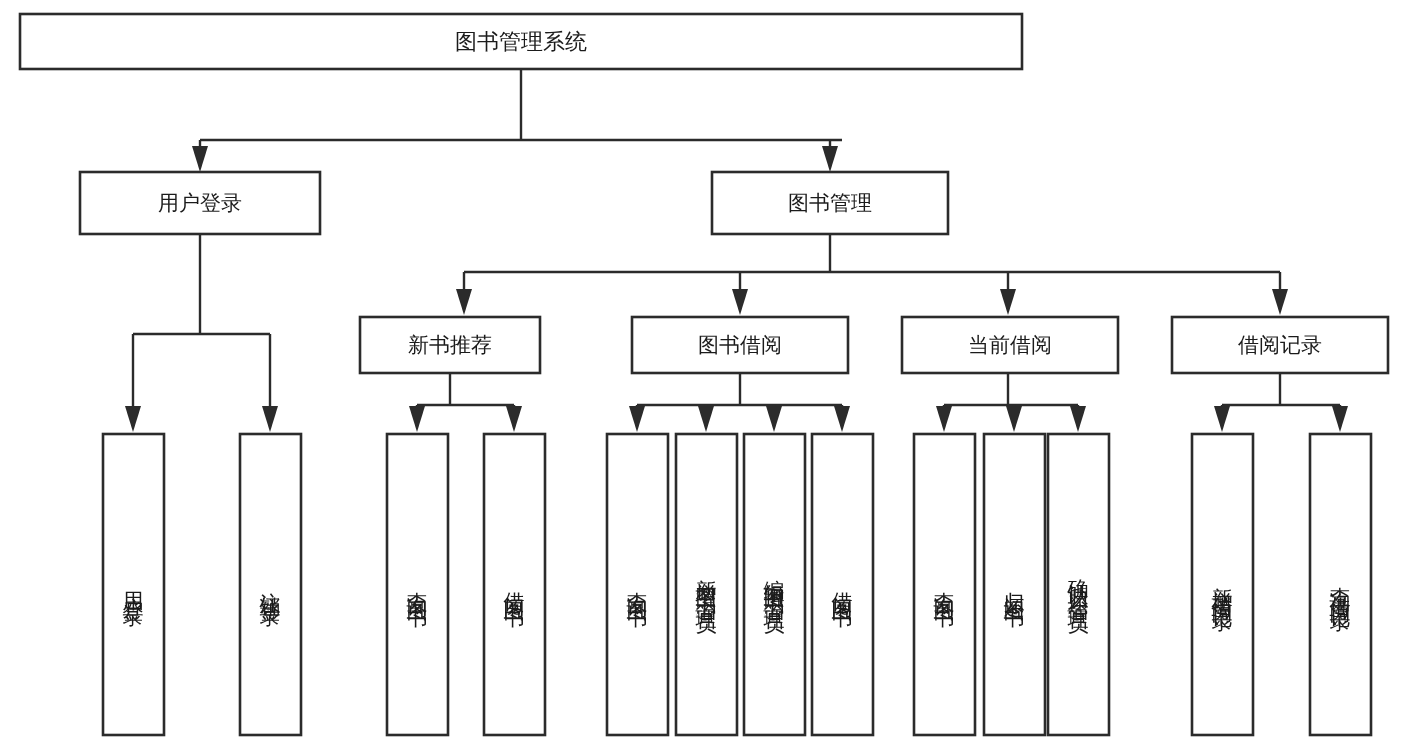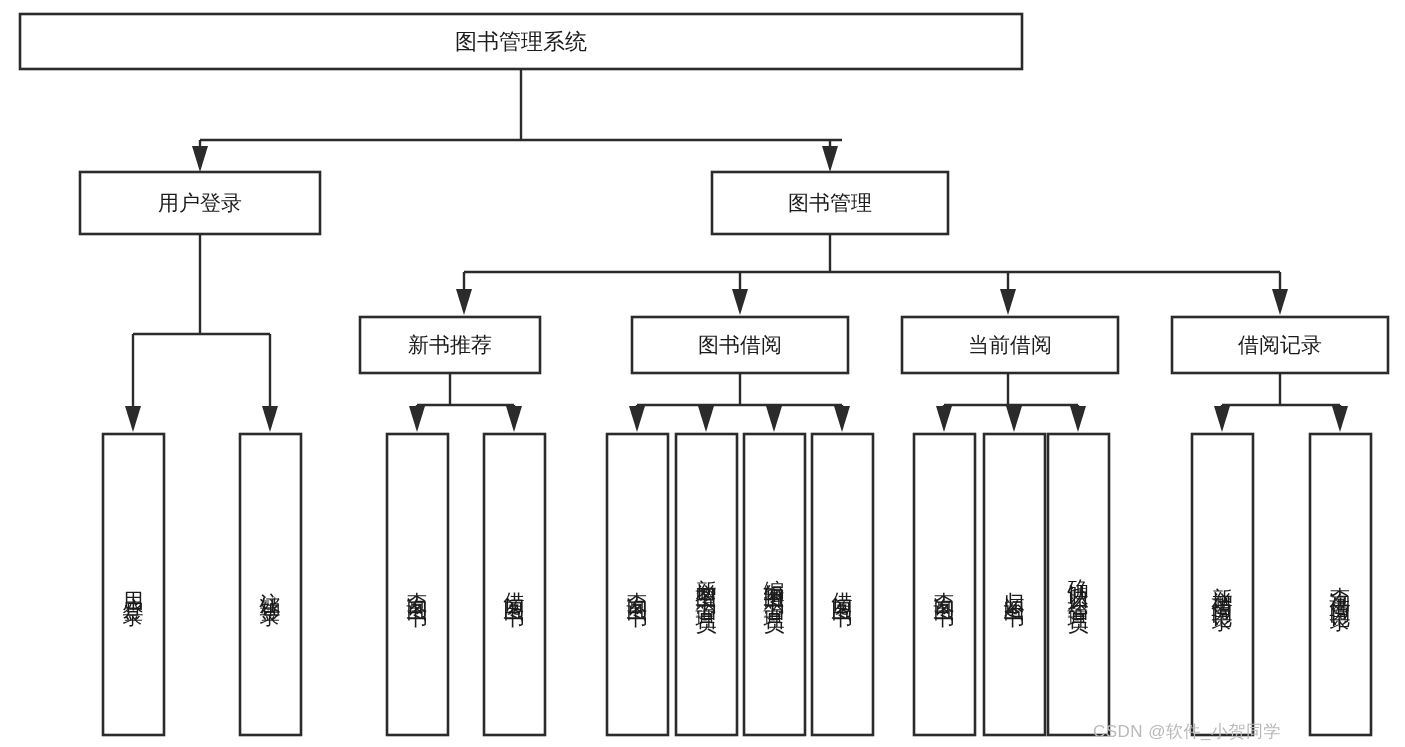--- a/index.html
+++ b/index.html
@@ -220,15 +220,14 @@
       <div class="vlabel" style="left: 676px; top: 434px; width: 61px; height: 301px;">新增图书（管理员）</div>
       <div class="vlabel" style="left: 744px; top: 434px; width: 61px; height: 301px;">编辑图书（管理员）</div>
       <div class="vlabel" style="left: 812px; top: 434px; width: 61px; height: 301px;">借阅图书</div>
       <div class="vlabel" style="left: 914px; top: 434px; width: 61px; height: 301px;">查询图书</div>
       <div class="vlabel" style="left: 984px; top: 434px; width: 61px; height: 301px;">归还图书</div>
       <div class="vlabel" style="left: 1048px; top: 434px; width: 61px; height: 301px;">确认归还（管理员）</div>
       <div class="vlabel" style="left: 1192px; top: 434px; width: 61px; height: 301px;">新增借阅记录</div>
       <div class="vlabel" style="left: 1310px; top: 434px; width: 61px; height: 301px;">查询借阅记录</div>
     </div>
 
-  <div class="watermark">CSDN @软件_小贺同学</div>
 
 </div>
 
 </body></html>

